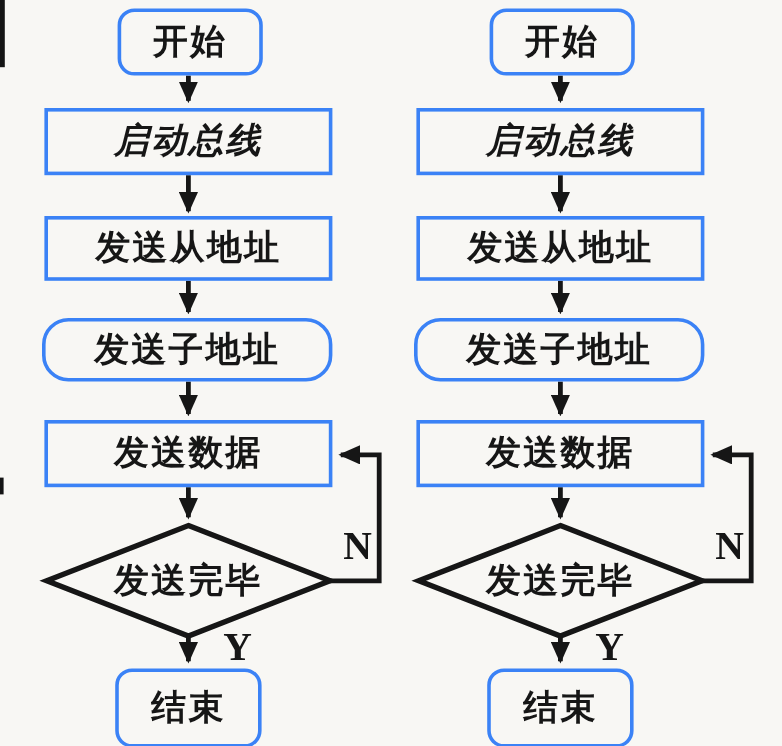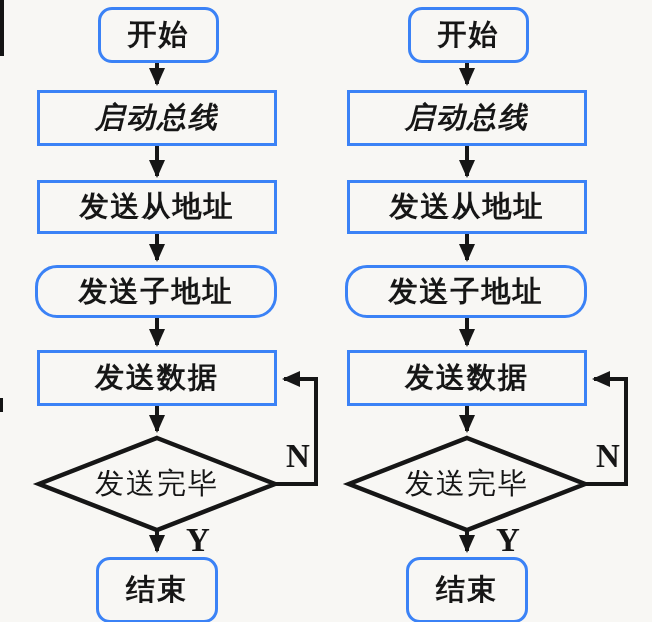--- a/index.html
+++ b/index.html
@@ -43,21 +43,21 @@
   .n-box1     { left: 37px; top: 90px;  width: 240px; height: 56px; font-style: italic; }
   .n-box2     { left: 37px; top: 180px; width: 240px; height: 54px; }
   .n-box3     { left: 35px; top: 265px; width: 242px; height: 53px; border-radius: 22px; }
   .n-box4     { left: 37px; top: 350px; width: 240px; height: 56px; }
   .n-end      { left: 96px; top: 557px; width: 122px; height: 66px; }
 
   .n-decision {
     position: absolute;
     left: 39px; top: 438px; width: 236px; height: 92px;
     display: flex; align-items: center; justify-content: center;
-    font-weight: normal; font-size: 29px; letter-spacing: 2px; color: #161616;
+    font-weight: bold; font-size: 29px; letter-spacing: 2px; color: #161616;
   }
 
   .branch-label {
     position: absolute;
     font-family: "Liberation Serif", "DejaVu Serif", serif;
     font-weight: bold;
     font-size: 33px;
     line-height: 1;
     color: #161616;
   }

